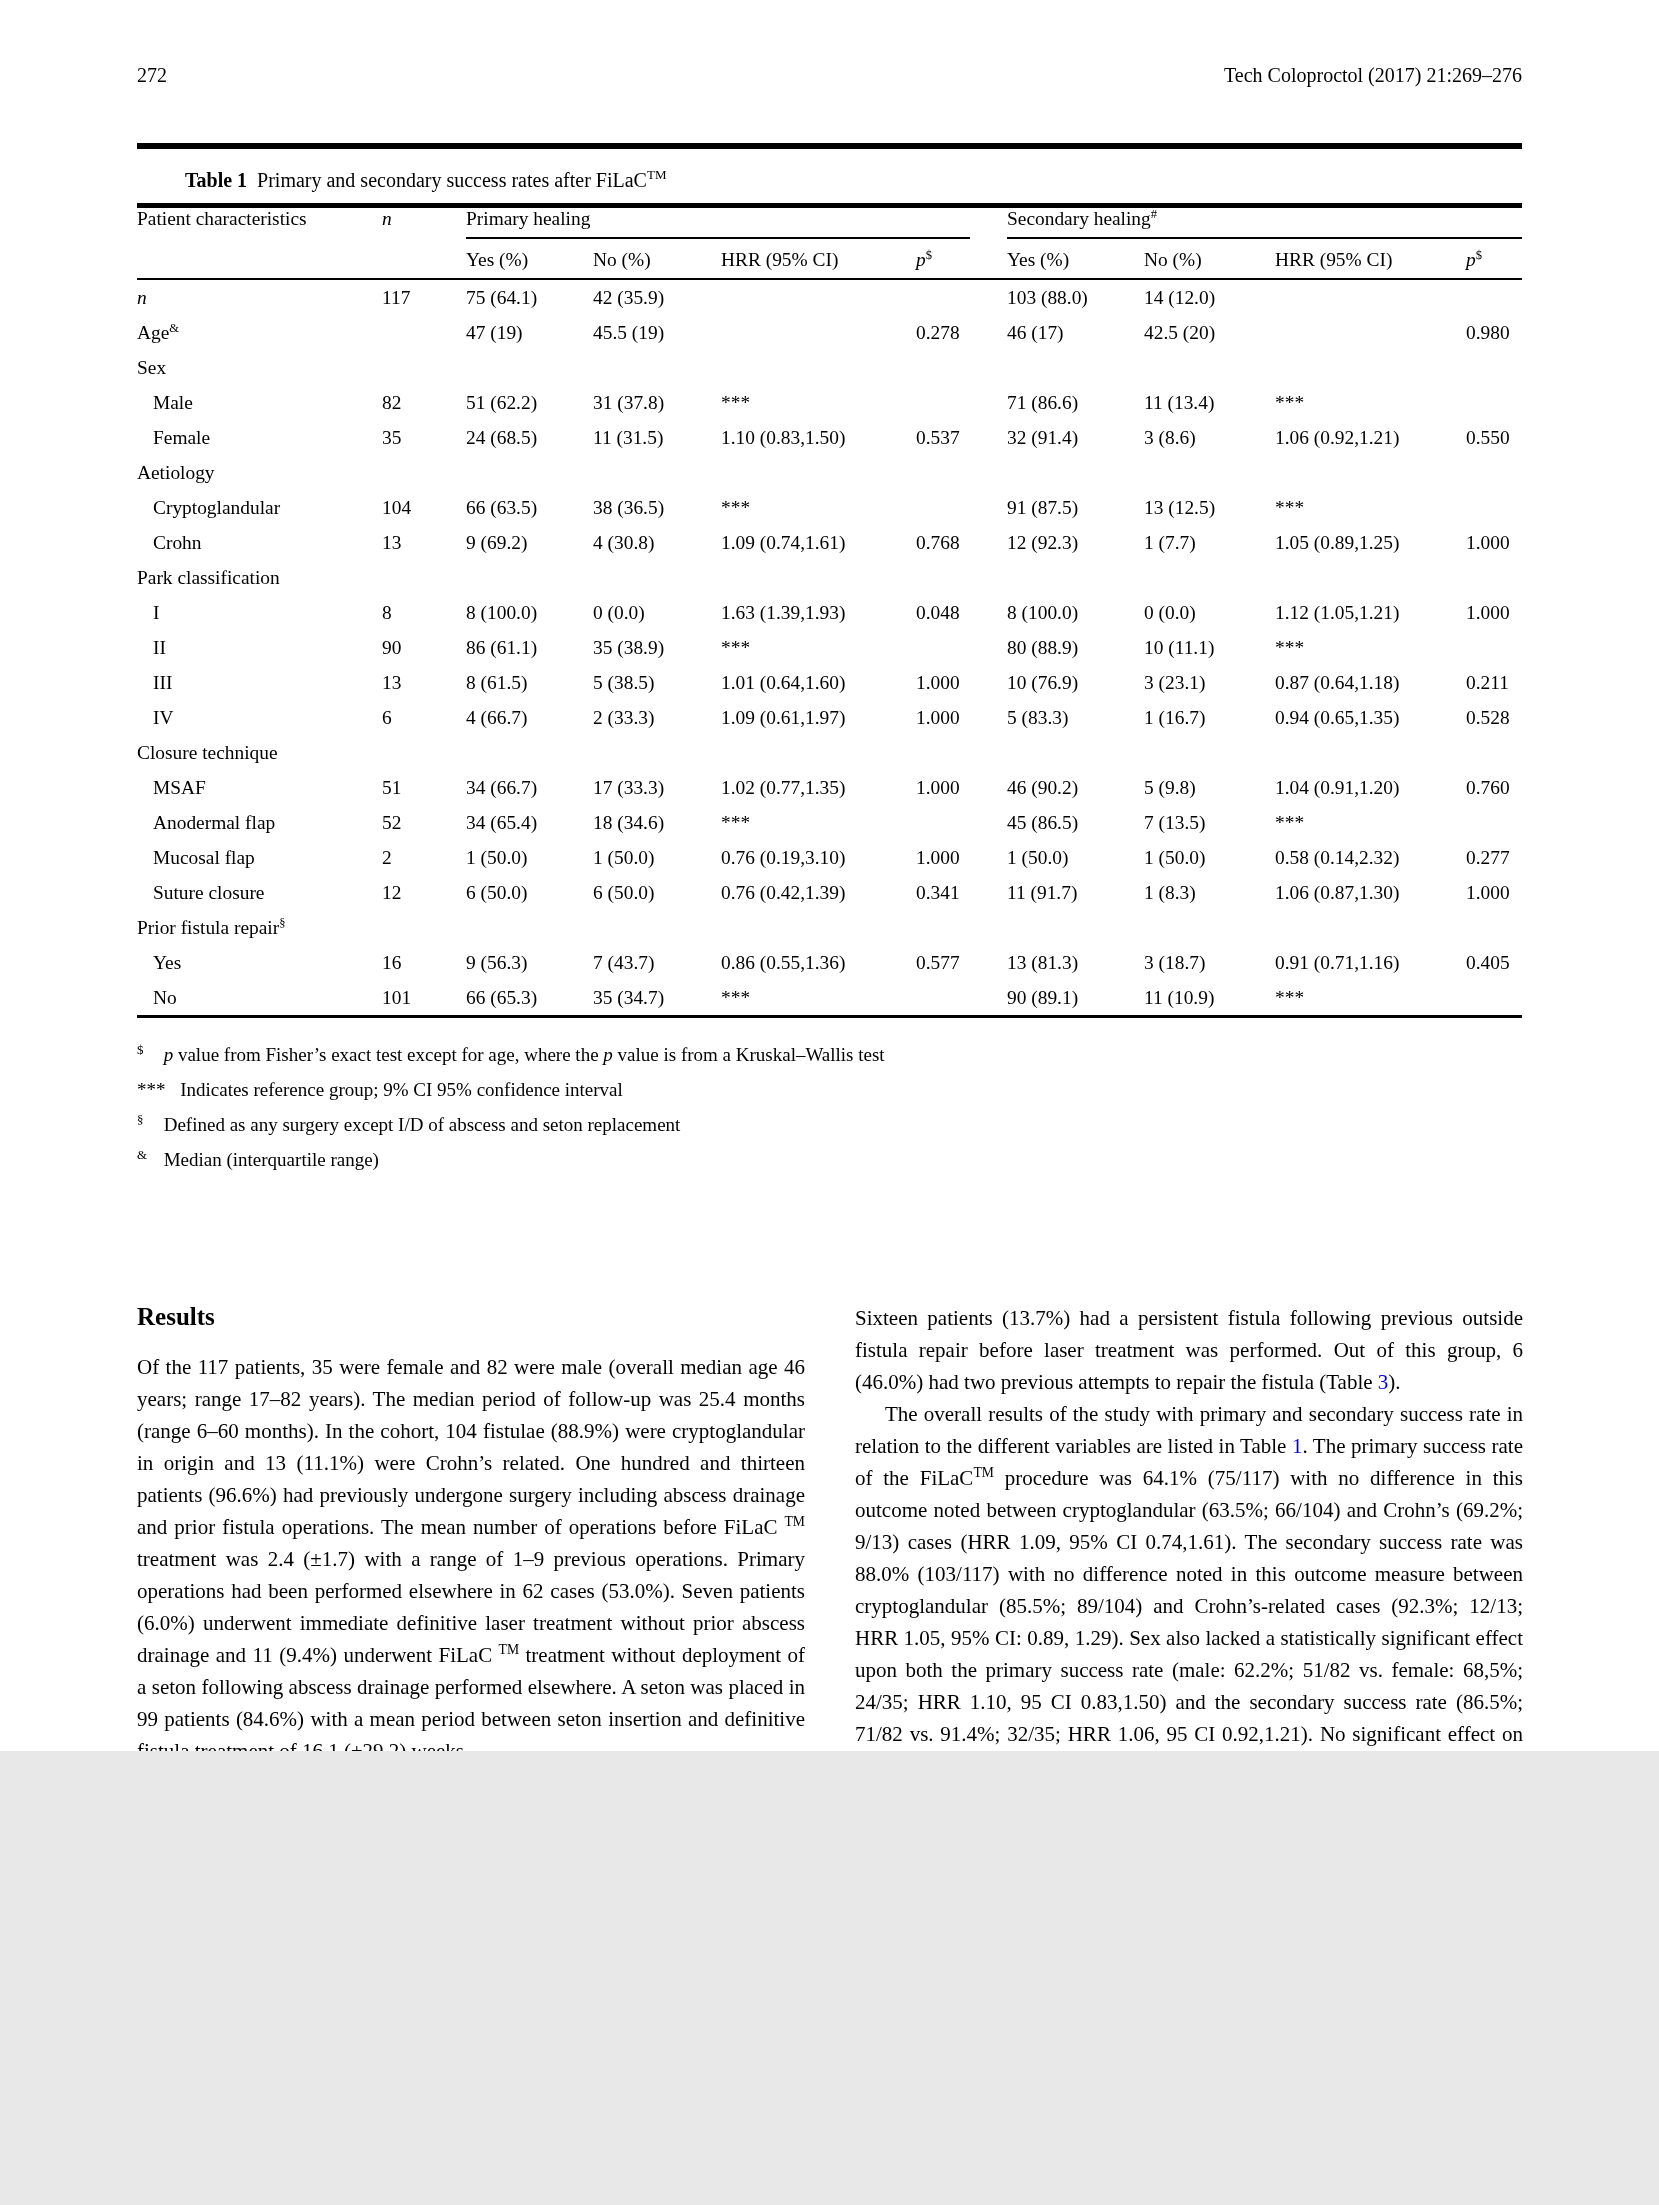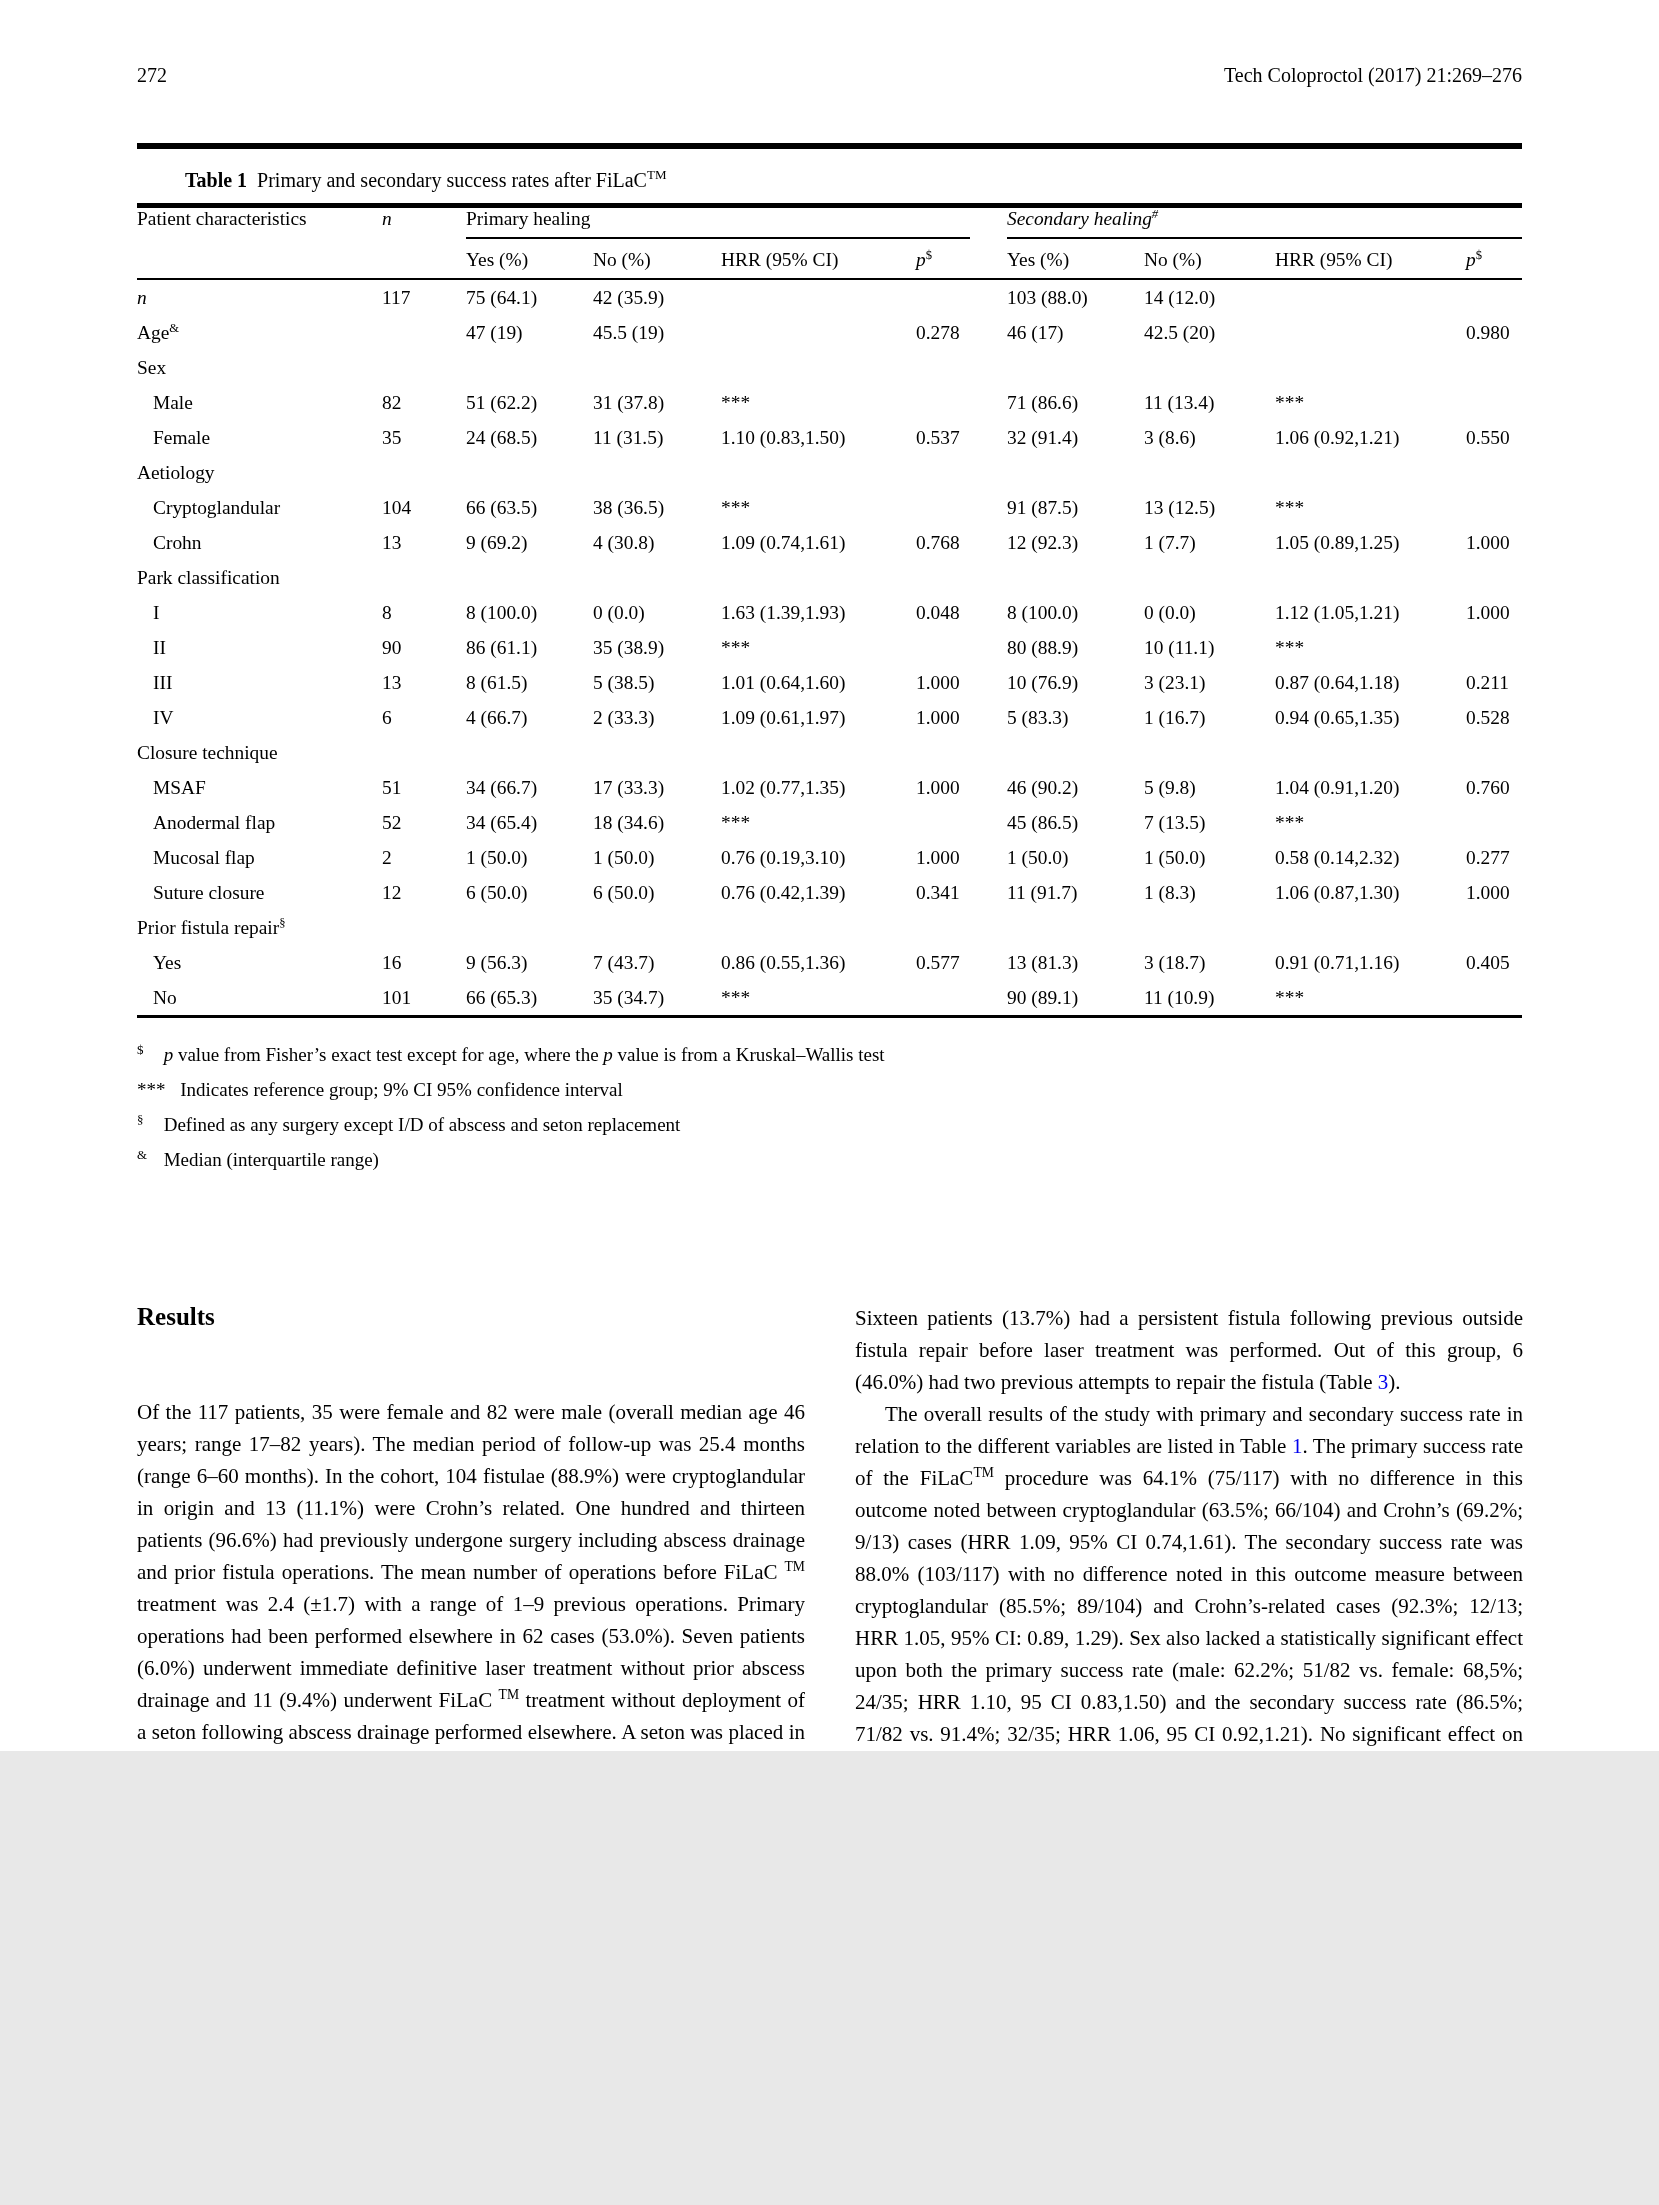--- a/index.html
+++ b/index.html
@@ -44,21 +44,21 @@
   .cell-label.ind{padding-left:16px;}
   .tbl-botrule{height:3.3px;background:#000;}
   .footnotes{margin-top:19px;font-size:19px;}
   .footnote{line-height:35px;white-space:nowrap;}
   .fn-marker{display:inline-block;min-width:17.4px;margin-right:14.7px;}
   .fn-marker.fn-sup{font-size:0.68em;vertical-align:super;line-height:0;min-width:12px;}
 
   
   .results-left{position:absolute;left:137px;top:1302px;width:668px;}
   .results-right{position:absolute;left:855px;top:1302px;width:668px;}
-  .section-heading{font-size:25px;font-weight:bold;line-height:29.4px;margin:0 0 65px 0;}
+  .section-heading{font-size:25px;font-weight:bold;line-height:29.4px;margin:0 0 20px 0;}
   .body-par{font-size:21px;line-height:32px;text-align:justify;margin:0;}
   .body-par.indent{text-indent:30px;}
 
   
   .footer{position:absolute;left:137px;top:2060px;display:flex;align-items:flex-end;}
   .knight{
     font-family:"DejaVu Sans",sans-serif;font-size:33px;line-height:33px;
     border-bottom:3.3px solid #000;padding:0 1.3px 0.7px 1.3px;display:inline-block;
   }
   .publisher-name{font-size:36px;line-height:31px;margin-left:10px;letter-spacing:0.3px;}
@@ -74,21 +74,21 @@
   </div>
   <div class="top-rule"></div>
 
   <div class="table-section">
     <div class="tbl-title"><span class="bd">Table 1 </span><span>Primary and secondary success rates after FiLaC</span><sup>TM</sup></div>
     <div class="tbl-toprule"></div>
     <div class="tbl-grid tbl-head" id="tbl-head">
         <div class="h1" style="grid-column: 1;"><span>Patient characteristics</span></div>
         <div class="h1" style="grid-column: 2;"><span class="it">n</span></div>
         <div class="h1" style="grid-column: 3 / span 4;"><span>Primary healing</span></div>
-        <div class="h1" style="grid-column: 7 / span 4; font-style: italic;"><span>Secondary healing</span><sup>#</sup></div>
+        <div class="h1" style="grid-column: 7 / span 4;"><span>Secondary healing</span><sup>#</sup></div>
         <div class="subrule subrule-gap" style="grid-column: 3 / span 4;"></div>
         <div class="subrule" style="grid-column: 7 / span 4;"></div>
         <div class="h2" style="grid-column: 3;"><span>Yes (%)</span></div>
         <div class="h2" style="grid-column: 4;"><span>No (%)</span></div>
         <div class="h2" style="grid-column: 5;"><span>HRR (95% CI)</span></div>
         <div class="h2" style="grid-column: 6;"><span class="it">p</span><sup>$</sup></div>
         <div class="h2" style="grid-column: 7;"><span>Yes (%)</span></div>
         <div class="h2" style="grid-column: 8;"><span>No (%)</span></div>
         <div class="h2" style="grid-column: 9;"><span>HRR (95% CI)</span></div>
         <div class="h2" style="grid-column: 10;"><span class="it">p</span><sup>$</sup></div>

